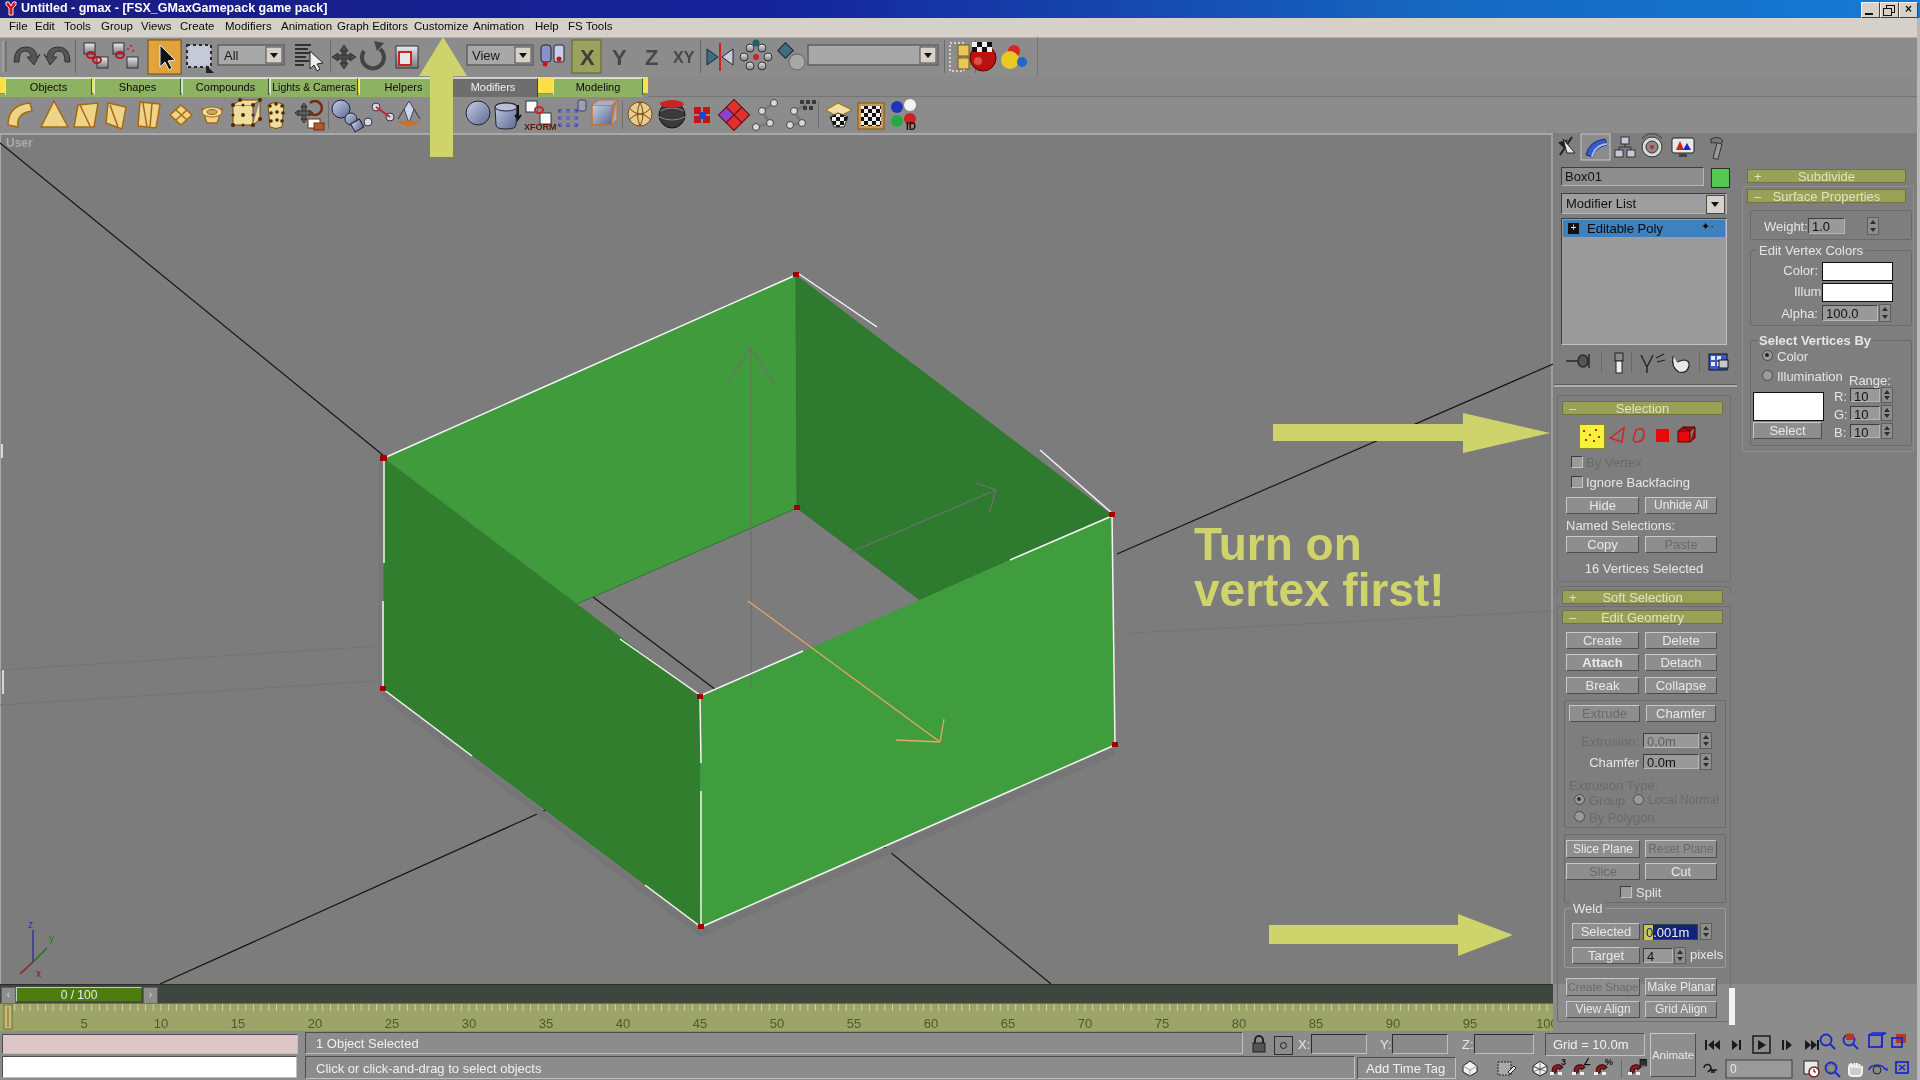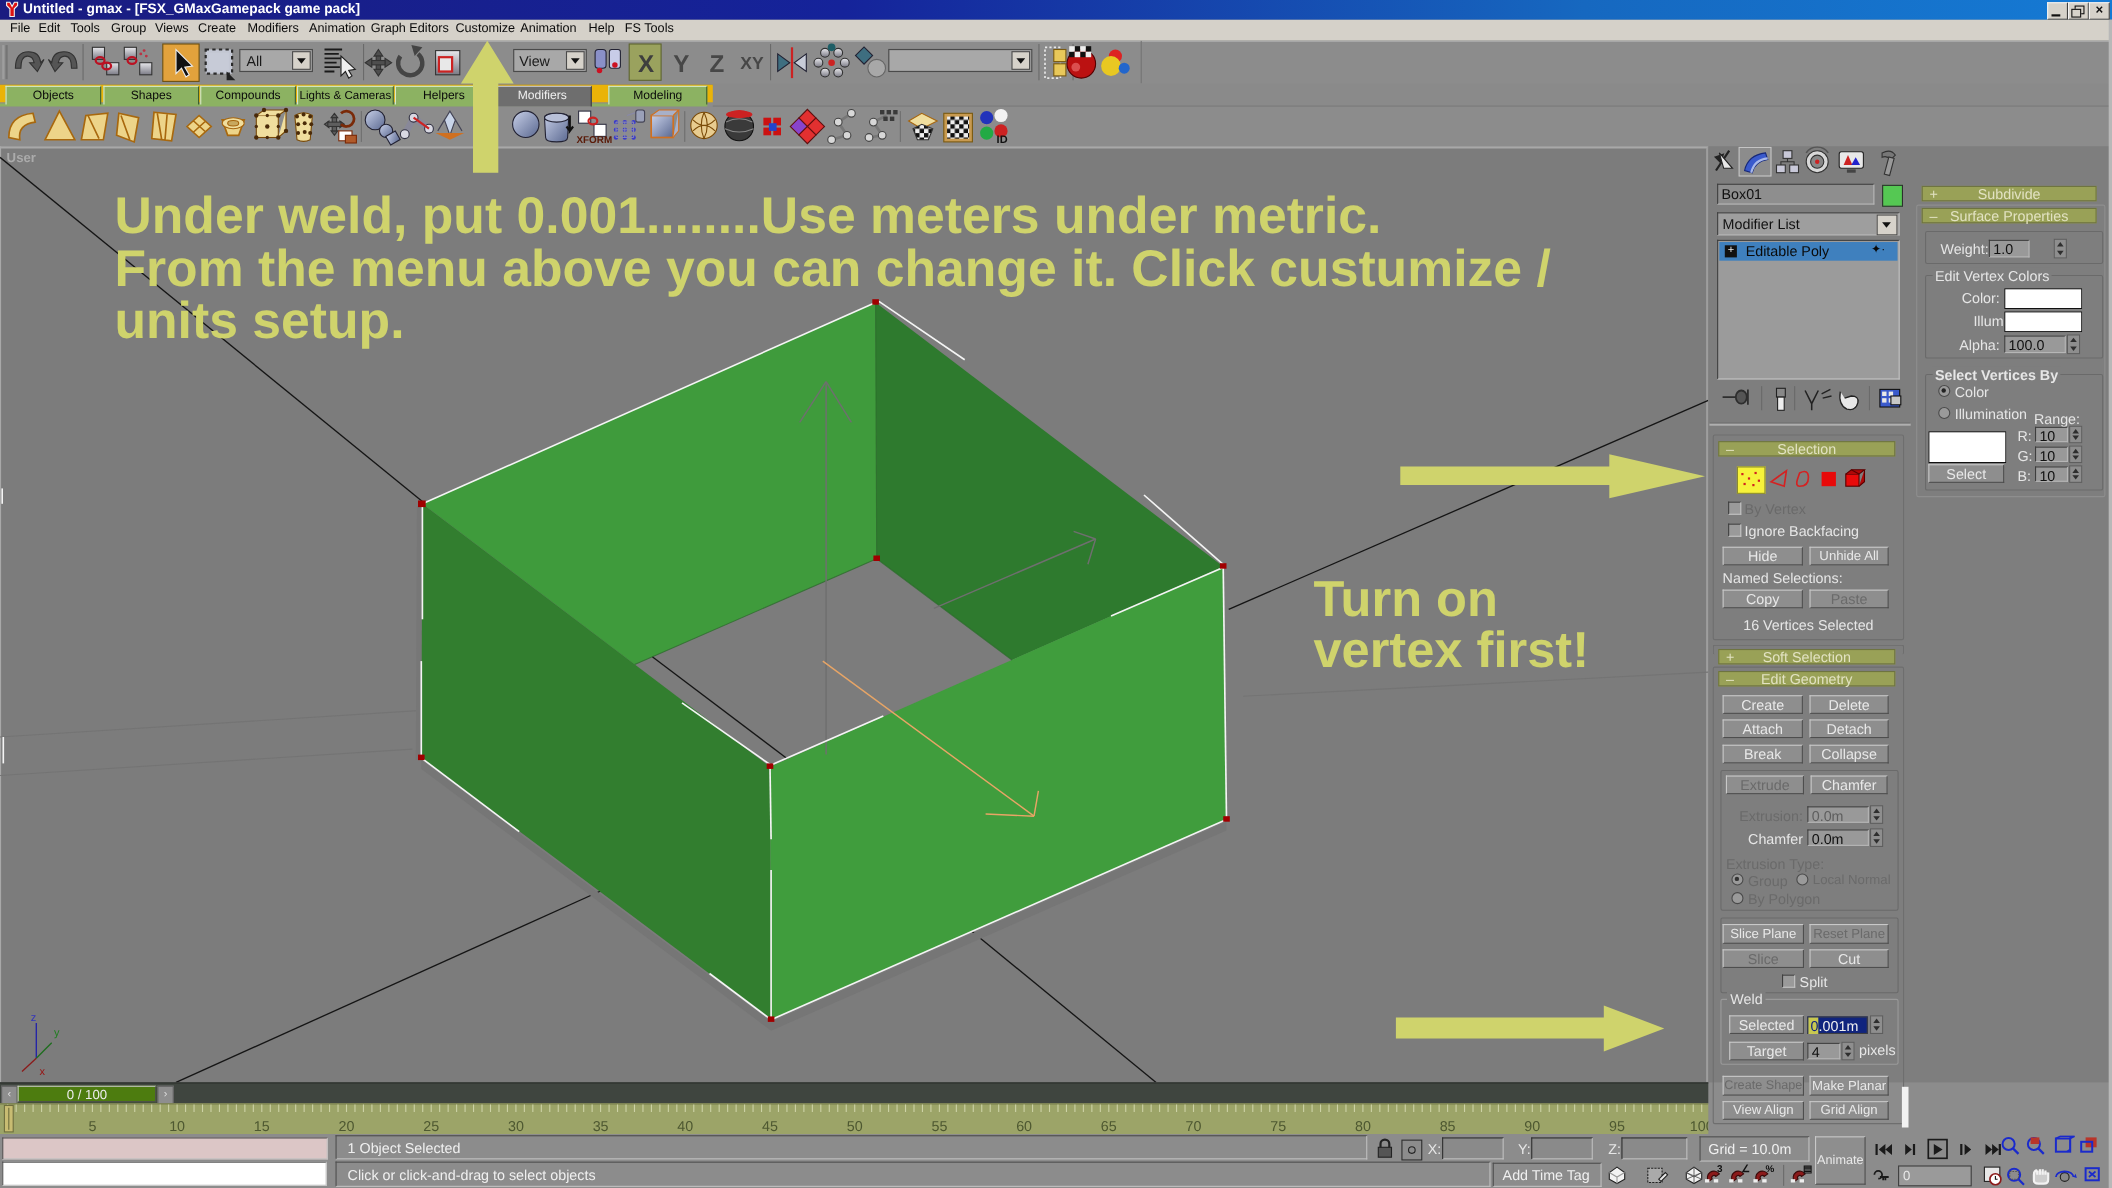--- a/index.html
+++ b/index.html
@@ -185,21 +185,21 @@
       </g>
   <circle cx="978" cy="24" r="4" fill="#E86A6A" opacity="0.7"></circle>
 
   <circle cx="1014" cy="14" r="6" fill="#DD2222"></circle>
   <circle cx="1010" cy="23" r="9" fill="#E8C822"></circle>
   <circle cx="1022" cy="25" r="5" fill="#2266CC"></circle>
   <rect x="1037" y="0" width="1" height="39" fill="#757575"></rect>
 </svg>
 
 <div class="abs" style="left:648px;top:76px;width:1272px;height:21px;background:#8A8A8A;border-bottom:1px solid #757575;box-sizing:border-box;"></div>
-<div class="abs" id="tabrow" style="left:0;top:77px;width:648px;height:16px;background:#eab308;">
+<div class="abs" id="tabrow" style="left:0;top:77px;width:648px;height:16px;background:#fde047;">
   <div class="abs" style="left:0;top:17px;width:643px;height:3px;background:#8CB262;"></div>
   <div class="abs" style="left:448px;top:17px;width:90px;height:3px;background:#B2B2B2;"></div>
   <div class="abs" style="left:5px;top:1px;width:87px;height:17px;background:#8CB262;border:1px solid #D8E8C8;border-right-color:#3E5E2E;border-bottom:none;color:#0A0A0A;font-size:11px;text-align:center;line-height:16px;box-sizing:border-box;">Objects</div>
   <div class="abs" style="left:94px;top:1px;width:87px;height:17px;background:#8CB262;border:1px solid #D8E8C8;border-right-color:#3E5E2E;border-bottom:none;color:#0A0A0A;font-size:11px;text-align:center;line-height:16px;box-sizing:border-box;">Shapes</div>
   <div class="abs" style="left:182px;top:1px;width:87px;height:17px;background:#8CB262;border:1px solid #D8E8C8;border-right-color:#3E5E2E;border-bottom:none;color:#0A0A0A;font-size:11px;text-align:center;line-height:16px;box-sizing:border-box;">Compounds</div>
   <div class="abs" style="left:270px;top:1px;width:88px;height:17px;background:#8CB262;border:1px solid #D8E8C8;border-right-color:#3E5E2E;border-bottom:none;color:#0A0A0A;font-size:10.5px;text-align:center;line-height:16px;box-sizing:border-box;white-space:nowrap;">Lights &amp; Cameras</div>
   <div class="abs" style="left:359px;top:1px;width:89px;height:17px;background:#8CB262;border:1px solid #D8E8C8;border-right-color:#3E5E2E;border-bottom:none;color:#0A0A0A;font-size:11px;text-align:center;line-height:16px;box-sizing:border-box;">Helpers</div>
   <div class="abs" style="left:448px;top:1px;width:90px;height:19px;background:#6E6E6E;border:1px solid #C8C8C8;border-right-color:#3E3E3E;border-bottom:none;color:#F0F0F0;font-size:11px;text-align:center;line-height:16px;box-sizing:border-box;">Modifiers</div>
   <div class="abs" style="left:553px;top:1px;width:90px;height:17px;background:#8CB262;border:1px solid #D8E8C8;border-right-color:#3E5E2E;border-bottom:none;color:#0A0A0A;font-size:11px;text-align:center;line-height:16px;box-sizing:border-box;">Modeling</div>
 </div>
@@ -446,23 +446,20 @@
     <line x1="33" y1="797" x2="33" y2="829" stroke="#2222AA"></line>
     <line x1="33" y1="829" x2="47" y2="815" stroke="#1E6E1E"></line>
     <line x1="33" y1="829" x2="20" y2="841" stroke="#8B1A1A"></line>
   </g>
   <text x="28" y="795" font-size="10" fill="#3333BB" font-family="Liberation Sans">z</text>
   <text x="49" y="809" font-size="10" fill="#1E7E1E" font-family="Liberation Sans">y</text>
   <text x="36" y="844" font-size="10" fill="#991111" font-family="Liberation Sans">x</text>
 </svg>
 <span class="abs" style="left:6px;top:136px;color:#ABABAB;font-size:12px;font-weight:bold;">User</span>
 
-<div class="ytxt" style="left:104px;top:172px;font-size:47px;line-height:47.5px;">Under weld, put 0.001........Use meters under metric.
-From the menu above you can change it. Click custumize /
-units setup.</div>
 <div class="ytxt" style="left:1194px;top:521px;font-size:46px;line-height:46px;">Turn on
 vertex first!</div>
 <svg class="abs" style="left:0;top:0;" width="1560" height="1080" viewBox="0 0 1560 1080" id="arrowsvg">
   <polygon points="443,37 467,76 453,76 453,157 430,157 430,76 419,76" fill="#CFD36C"></polygon>
   <polygon points="1273,424 1463,424 1463,413 1550,433 1463,453 1463,441 1273,441" fill="#CFD36C"></polygon>
   <polygon points="1269,925 1458,925 1458,914 1513,935 1458,956 1458,944 1269,944" fill="#CFD36C"></polygon>
 </svg>
 
 <div class="abs" id="cmdpanel" style="left:1553px;top:133px;width:367px;height:851px;background:#7E7E7E;"></div>
 <div id="panelcontent">
@@ -560,21 +557,21 @@
 <div class="btn" style="left:1566px;top:536px;width:73px;height:17px;line-height:15px;">Copy</div>
 <div class="btn gray" style="left:1645px;top:536px;width:72px;height:17px;line-height:15px;">Paste</div>
 <span class="lbl" style="left:1573px;top:561px;width:142px;text-align:center;">16 Vertices Selected</span>
 
 <div class="grp" style="left:1557px;top:586px;width:174px;height:9px;border-bottom:none;"></div>
 <div class="hdr" style="left:1562px;top:590px;width:161px;"><span class="pm">+</span>Soft Selection</div>
 <div class="grp" style="left:1557px;top:606px;width:174px;height:416px;"></div>
 <div class="hdr" style="left:1562px;top:610px;width:161px;"><span class="pm">–</span>Edit Geometry</div>
 <div class="btn" style="left:1566px;top:632px;width:73px;height:17px;line-height:15px;">Create</div>
 <div class="btn" style="left:1645px;top:632px;width:72px;height:17px;line-height:15px;">Delete</div>
-<div class="btn" style="left:1566px;top:654px;width:73px;height:17px;line-height:15px;">Attach</div>
+<div class="btn" style="left:1566px;top:654px;width:73px;height:17px;line-height:15px;font-weight:bold;">Attach</div>
 <div class="btn" style="left:1645px;top:654px;width:72px;height:17px;line-height:15px;">Detach</div>
 <div class="btn" style="left:1566px;top:677px;width:73px;height:17px;line-height:15px;">Break</div>
 <div class="btn" style="left:1645px;top:677px;width:72px;height:17px;line-height:15px;">Collapse</div>
 <div class="grp" style="left:1564px;top:700px;width:162px;height:128px;border-color:#6A6A6A;"></div>
 <div class="btn gray" style="left:1569px;top:705px;width:71px;height:17px;line-height:15px;">Extrude</div>
 <div class="btn" style="left:1646px;top:705px;width:70px;height:17px;line-height:15px;">Chamfer</div>
 <span class="lbl gray" style="left:1569px;top:734px;width:70px;text-align:right;">Extrusion:</span>
 <div class="fld" style="left:1643px;top:733px;width:56px;height:15px;color:#5E5E5E;"><span style="padding-left:3px;">0.0m</span></div>
 <div class="spin" style="left:1700px;top:732px;height:17px;"></div>
 <span class="lbl" style="left:1569px;top:755px;width:70px;text-align:right;">Chamfer</span>

